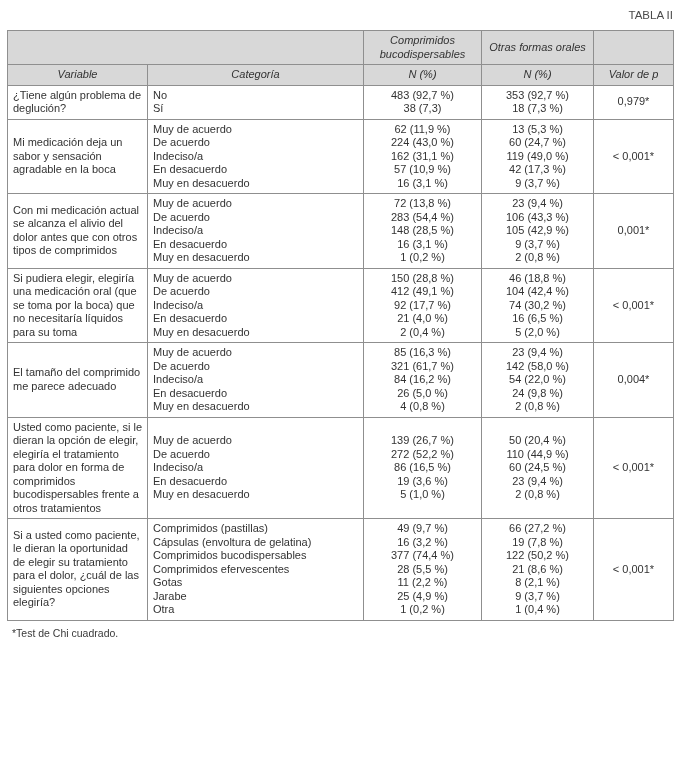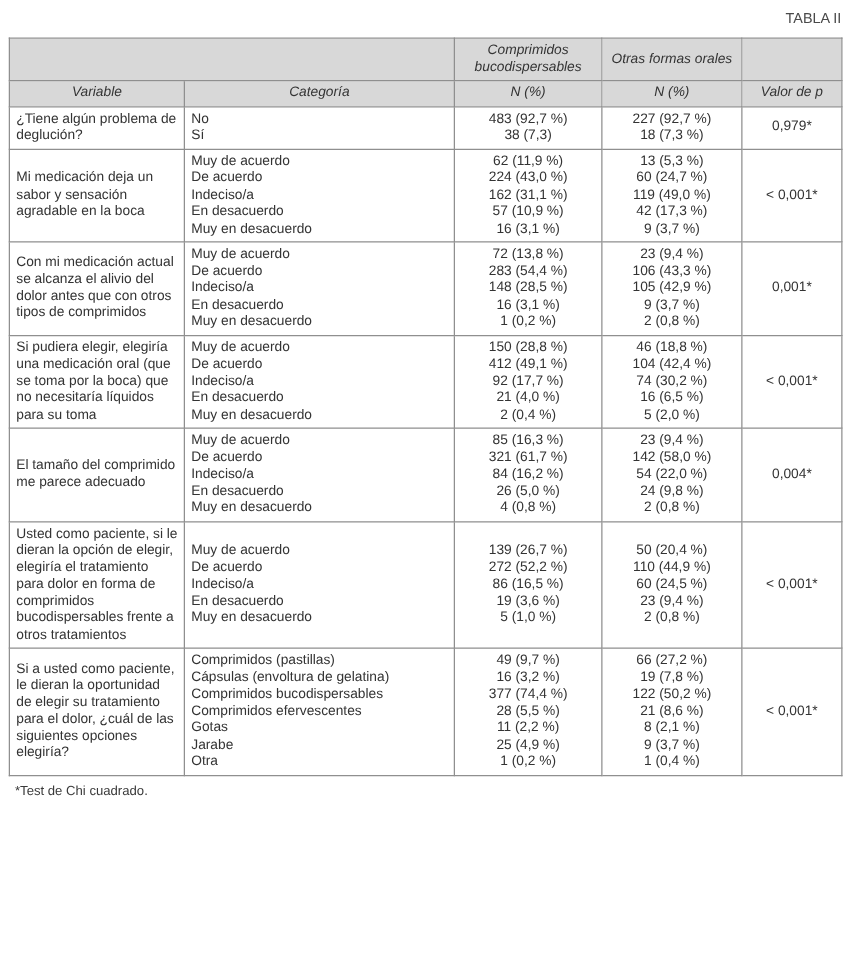--- a/index.html
+++ b/index.html
@@ -94,21 +94,21 @@
     <td class="variable">¿Tiene algún problema de deglución?</td>
     <td class="category">
             <div class="line">No</div>
             <div class="line">Sí</div>
           </td>
     <td class="num">
             <div class="line">483 (92,7 %)</div>
             <div class="line">38 (7,3)</div>
           </td>
     <td class="num">
-            <div class="line">227 (92,7 %)</div>
+            <div class="line">353 (92,7 %)</div>
             <div class="line">18 (7,3 %)</div>
           </td>
     <td class="pval">0,979*</td>
   </tr>
 
   <tr>
     <td class="variable">Mi medicación deja un sabor y sensación agradable en la boca</td>
     <td class="category">
             <div class="line">Muy de acuerdo</div>
             <div class="line">De acuerdo</div>

